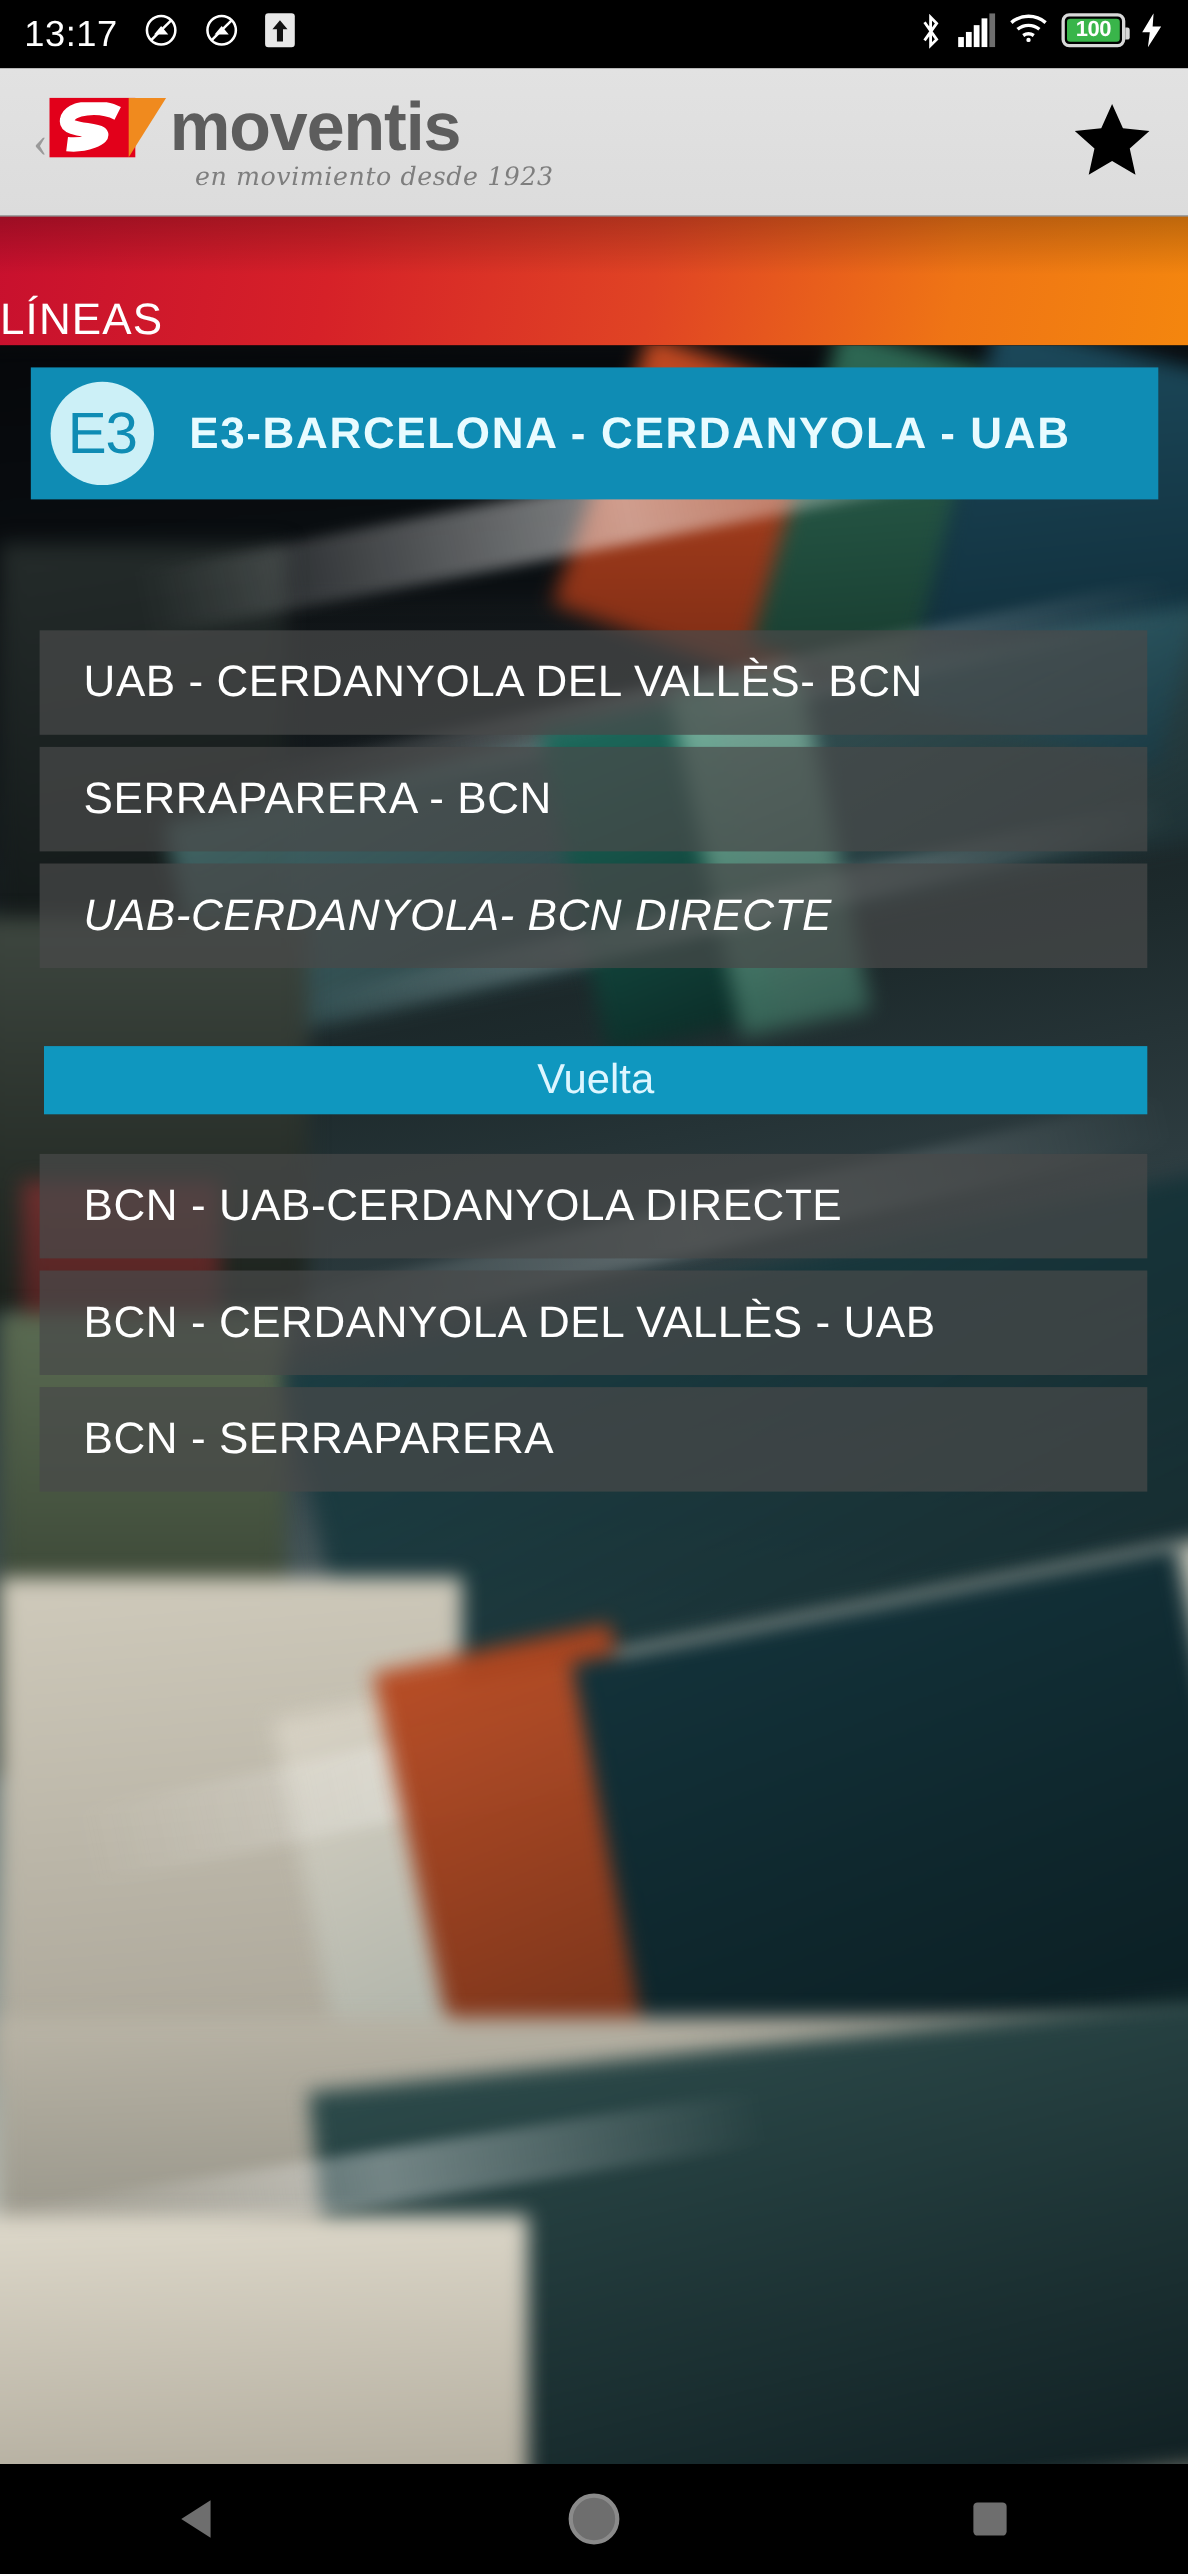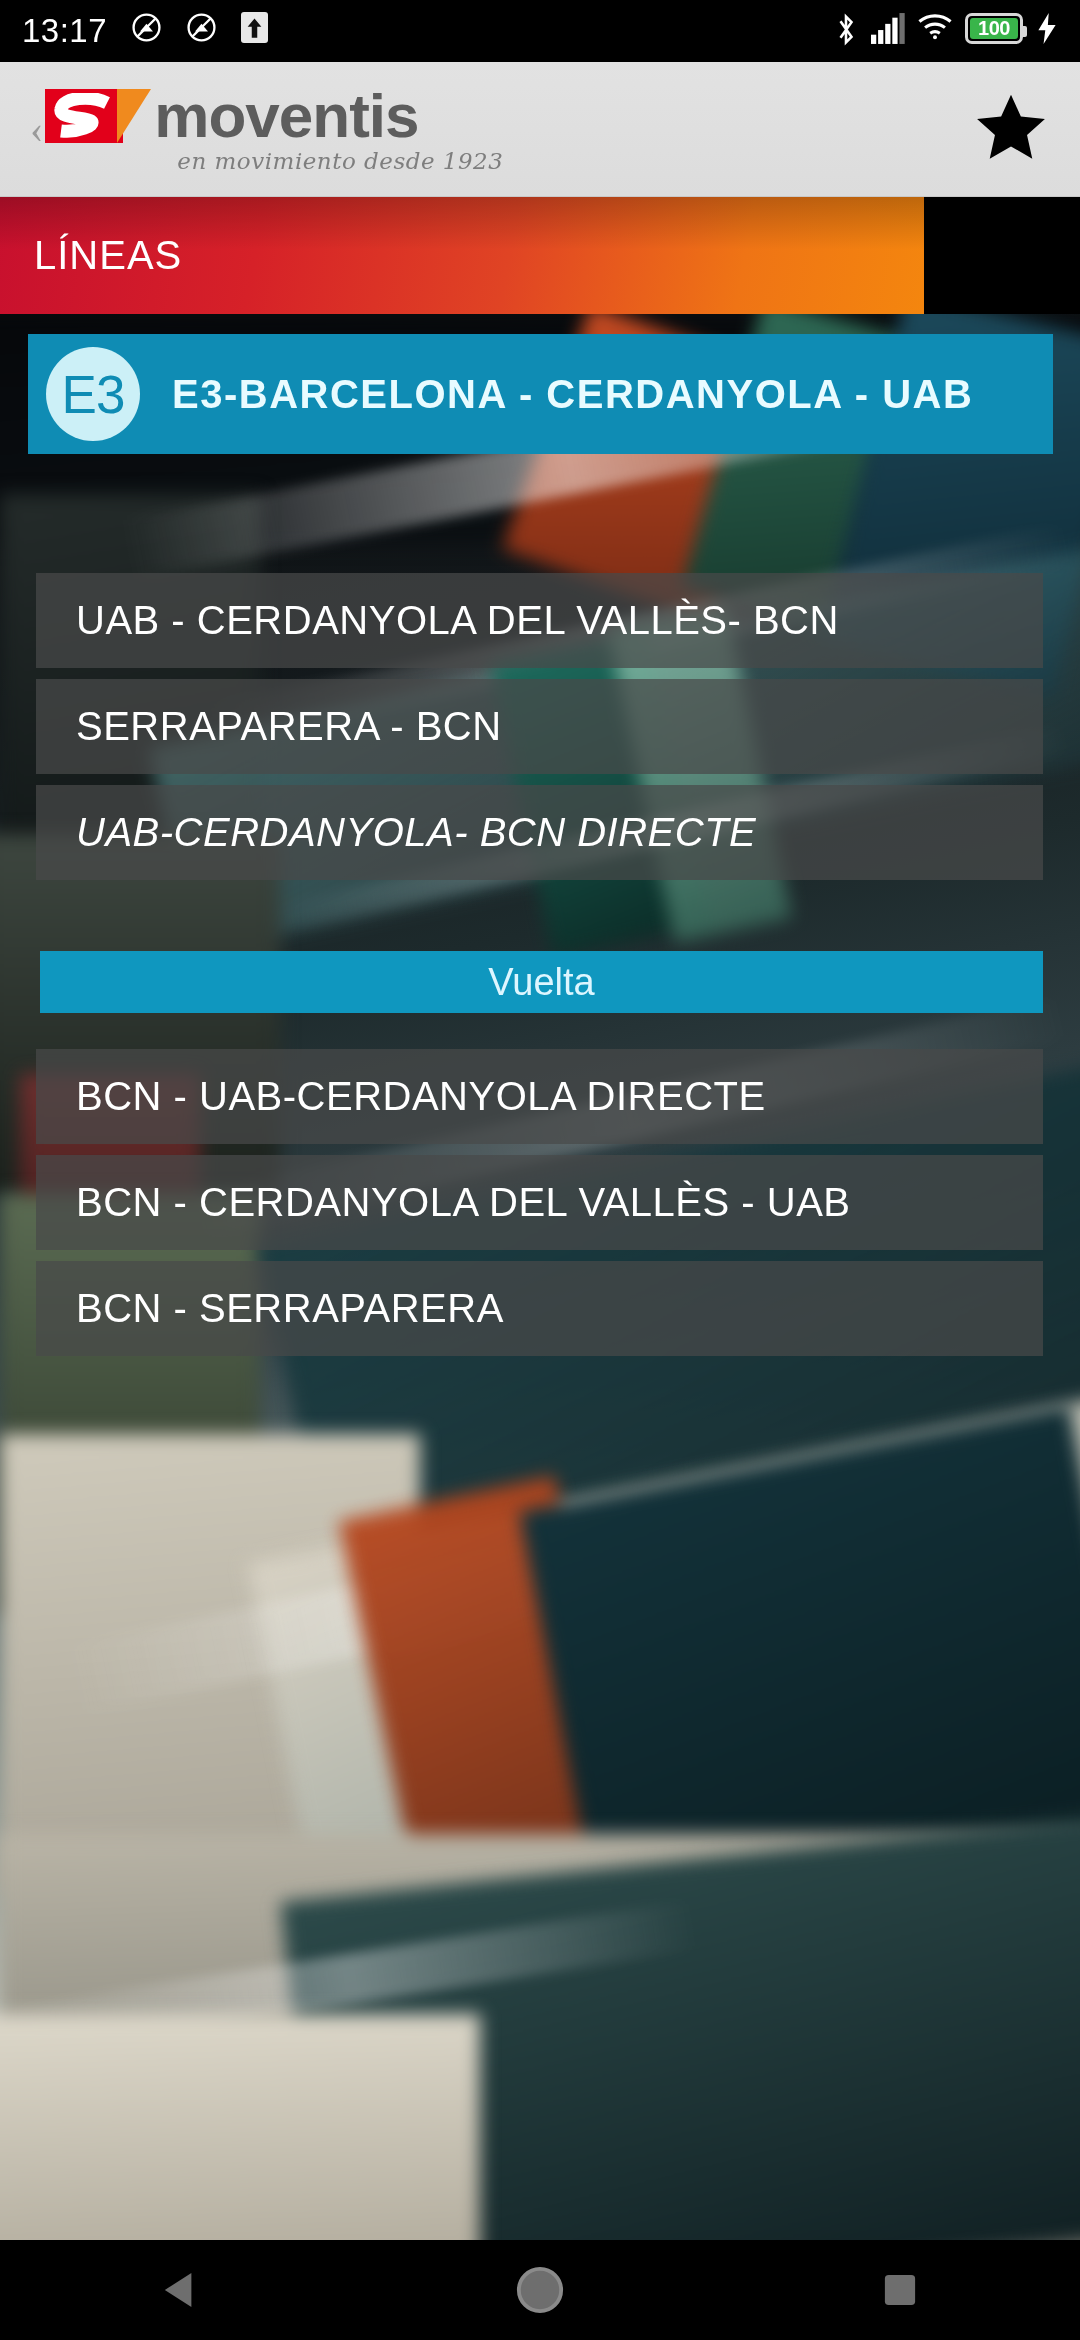--- a/index.html
+++ b/index.html
@@ -73,23 +73,23 @@
   }
   .logo-tag {
     font-family:"DejaVu Serif", serif; font-style:italic;
     font-size:23px; color:#7e7e7e; letter-spacing:.5px;
     margin-left:132px; margin-top:1px;
   }
   .star-btn { margin-left:auto; }
 
   
   .banner {
-    position:absolute; top:197px; left:0; width:924px; height:117px;
+    position:absolute; top:197px; left:0; width:1080px; height:117px;
     background:linear-gradient(100deg,#c8102e 0%,#d62128 28%,#e04424 55%,#ef7415 80%,#f4860e 100%);
-    display:flex; align-items:center; padding-left:34px;
+    display:flex; align-items:flex-end; 
   }
   .banner::before {
     content:""; position:absolute; inset:0;
     background:linear-gradient(180deg,rgba(0,0,0,.22),rgba(0,0,0,0) 45%);
     pointer-events:none;
   }
   .banner-text {
     position:relative; color:#fff; font-size:40px; letter-spacing:1px;
     font-weight:400;
   }

